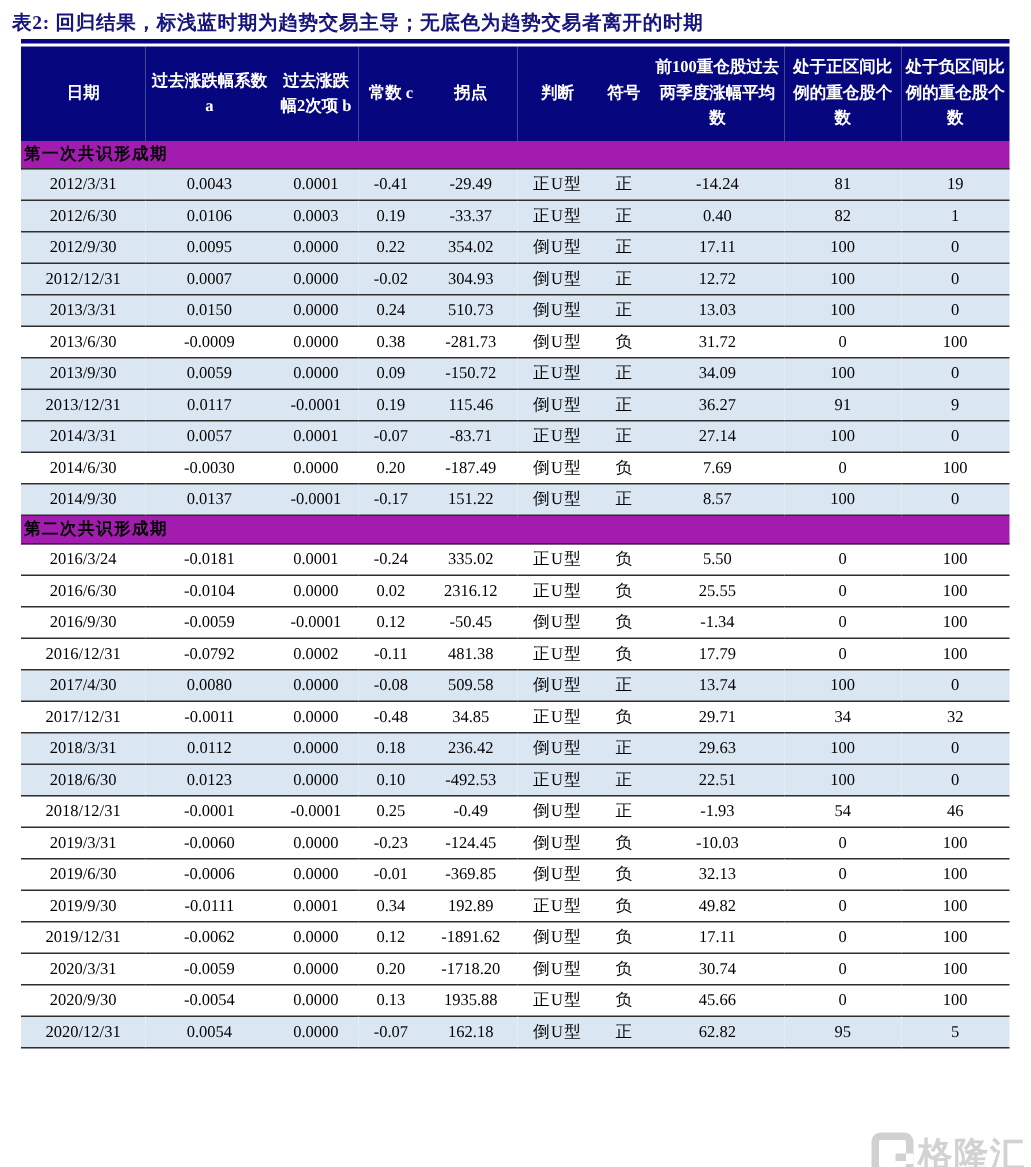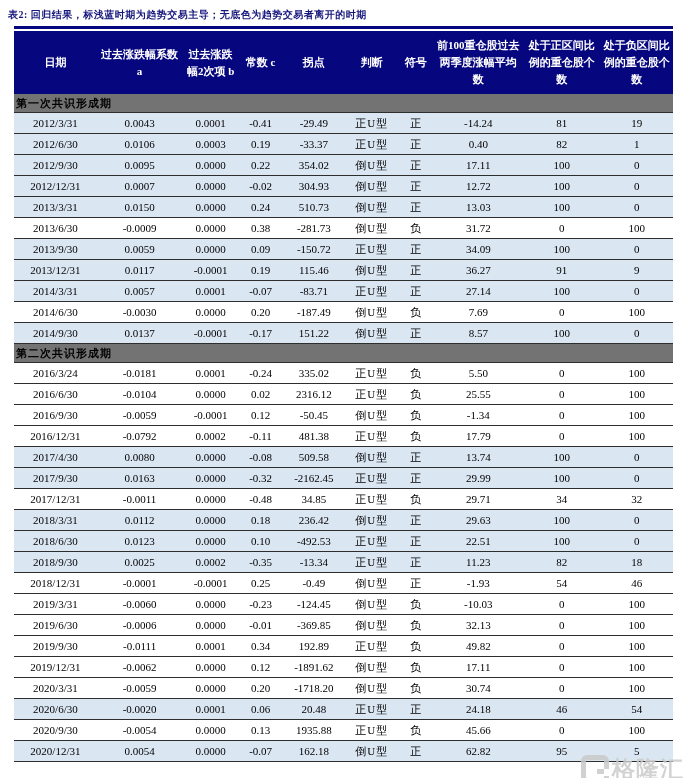--- a/index.html
+++ b/index.html
@@ -4,42 +4,42 @@
 <style>
   html,body{margin:0;padding:0;}
   body{
     width:687px;height:778px;overflow:hidden;background:#ffffff;
     font-family:"Liberation Serif","DejaVu Serif",serif;
     position:relative;
   }
   .page{position:relative;width:687px;height:778px;}
   .doc-title{
     margin:7px 6px 0 8px;
-    font-size:10px;font-weight:bold;color:#16167d;
+    font-size:13px;font-weight:bold;color:#16167d;
     letter-spacing:0.5px;line-height:16px;
   }
   .title-rule{
     margin:3px 0 2px 14px;width:659px;height:3px;background:#06067e;
   }
   table.report{
     margin-left:14px;width:659px;border-collapse:collapse;table-layout:fixed;
   }
   table.report th{
     background:#06067e;color:#ffffff;font-weight:bold;
     font-size:11px;line-height:1.55;text-align:center;vertical-align:middle;
     padding:6px 1px;height:50px;
   }
   table.report td{
     font-size:11px;line-height:19px;height:20px;text-align:center;
     vertical-align:middle;color:#000000;padding:0 1px;
     border-bottom:1px solid #2e2e2e;white-space:nowrap;
   }
   tr.section-row td{
     text-align:left;font-weight:bold;padding-left:2px;height:18px;line-height:17px;
-    border-bottom:1px solid #2e2e2e;background:#737373;letter-spacing:1px;
+    border-bottom:1px solid #2e2e2e;background:#a21caf;letter-spacing:1px;
   }
   tr.data-row.hl td{background:#dbe6f3;}
   tr.data-row td.judg{letter-spacing:1px;}
   .watermark{
     position:absolute;right:3px;bottom:2px;display:flex;align-items:center;
     gap:3px;opacity:0.85;pointer-events:none;
   }
   .wm-glyph{
     position:relative;width:18px;height:18px;border:5px solid #c9c9c9;
     border-radius:6px;box-sizing:content-box;
@@ -282,32 +282,20 @@
           <td>0.0080</td>
           <td>0.0000</td>
           <td>-0.08</td>
           <td>509.58</td>
           <td class="judg">倒U型</td>
           <td>正</td>
           <td>13.74</td>
           <td>100</td>
           <td>0</td>
         </tr>
-        <tr class="data-row hl">
-          <td>2017/9/30</td>
-          <td>0.0163</td>
-          <td>0.0000</td>
-          <td>-0.32</td>
-          <td>-2162.45</td>
-          <td class="judg">正U型</td>
-          <td>正</td>
-          <td>29.99</td>
-          <td>100</td>
-          <td>0</td>
-        </tr>
         <tr class="data-row">
           <td>2017/12/31</td>
           <td>-0.0011</td>
           <td>0.0000</td>
           <td>-0.48</td>
           <td>34.85</td>
           <td class="judg">正U型</td>
           <td>负</td>
           <td>29.71</td>
           <td>34</td>
@@ -329,32 +317,20 @@
           <td>2018/6/30</td>
           <td>0.0123</td>
           <td>0.0000</td>
           <td>0.10</td>
           <td>-492.53</td>
           <td class="judg">正U型</td>
           <td>正</td>
           <td>22.51</td>
           <td>100</td>
           <td>0</td>
-        </tr>
-        <tr class="data-row hl">
-          <td>2018/9/30</td>
-          <td>0.0025</td>
-          <td>0.0002</td>
-          <td>-0.35</td>
-          <td>-13.34</td>
-          <td class="judg">正U型</td>
-          <td>正</td>
-          <td>11.23</td>
-          <td>82</td>
-          <td>18</td>
         </tr>
         <tr class="data-row">
           <td>2018/12/31</td>
           <td>-0.0001</td>
           <td>-0.0001</td>
           <td>0.25</td>
           <td>-0.49</td>
           <td class="judg">倒U型</td>
           <td>正</td>
           <td>-1.93</td>
@@ -414,32 +390,20 @@
           <td>-0.0059</td>
           <td>0.0000</td>
           <td>0.20</td>
           <td>-1718.20</td>
           <td class="judg">倒U型</td>
           <td>负</td>
           <td>30.74</td>
           <td>0</td>
           <td>100</td>
         </tr>
-        <tr class="data-row hl">
-          <td>2020/6/30</td>
-          <td>-0.0020</td>
-          <td>0.0001</td>
-          <td>0.06</td>
-          <td>20.48</td>
-          <td class="judg">正U型</td>
-          <td>正</td>
-          <td>24.18</td>
-          <td>46</td>
-          <td>54</td>
-        </tr>
         <tr class="data-row">
           <td>2020/9/30</td>
           <td>-0.0054</td>
           <td>0.0000</td>
           <td>0.13</td>
           <td>1935.88</td>
           <td class="judg">正U型</td>
           <td>负</td>
           <td>45.66</td>
           <td>0</td>

